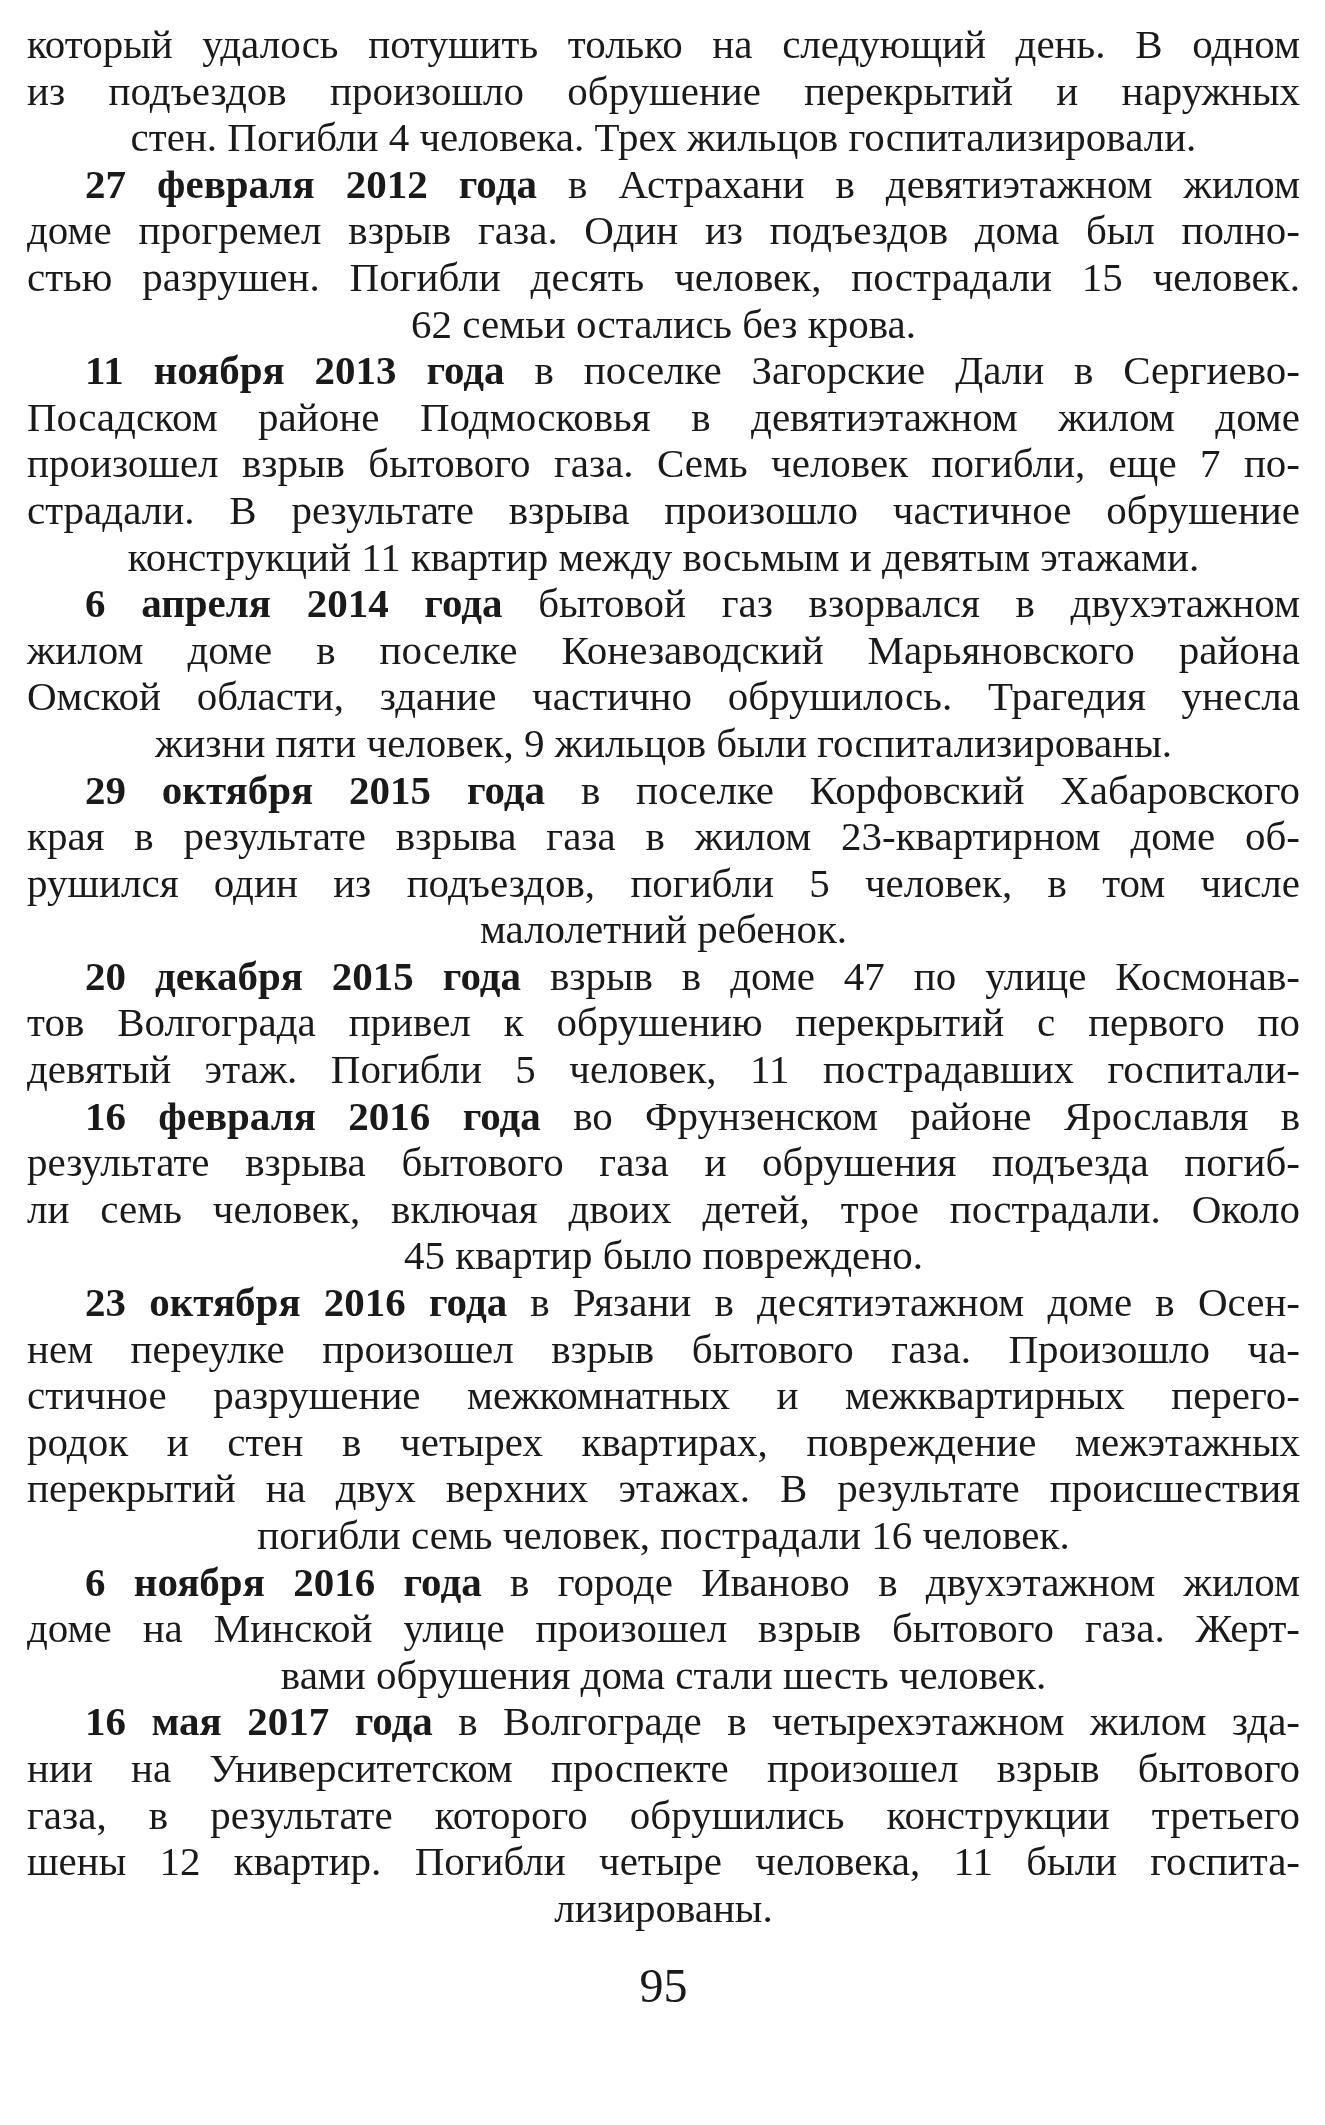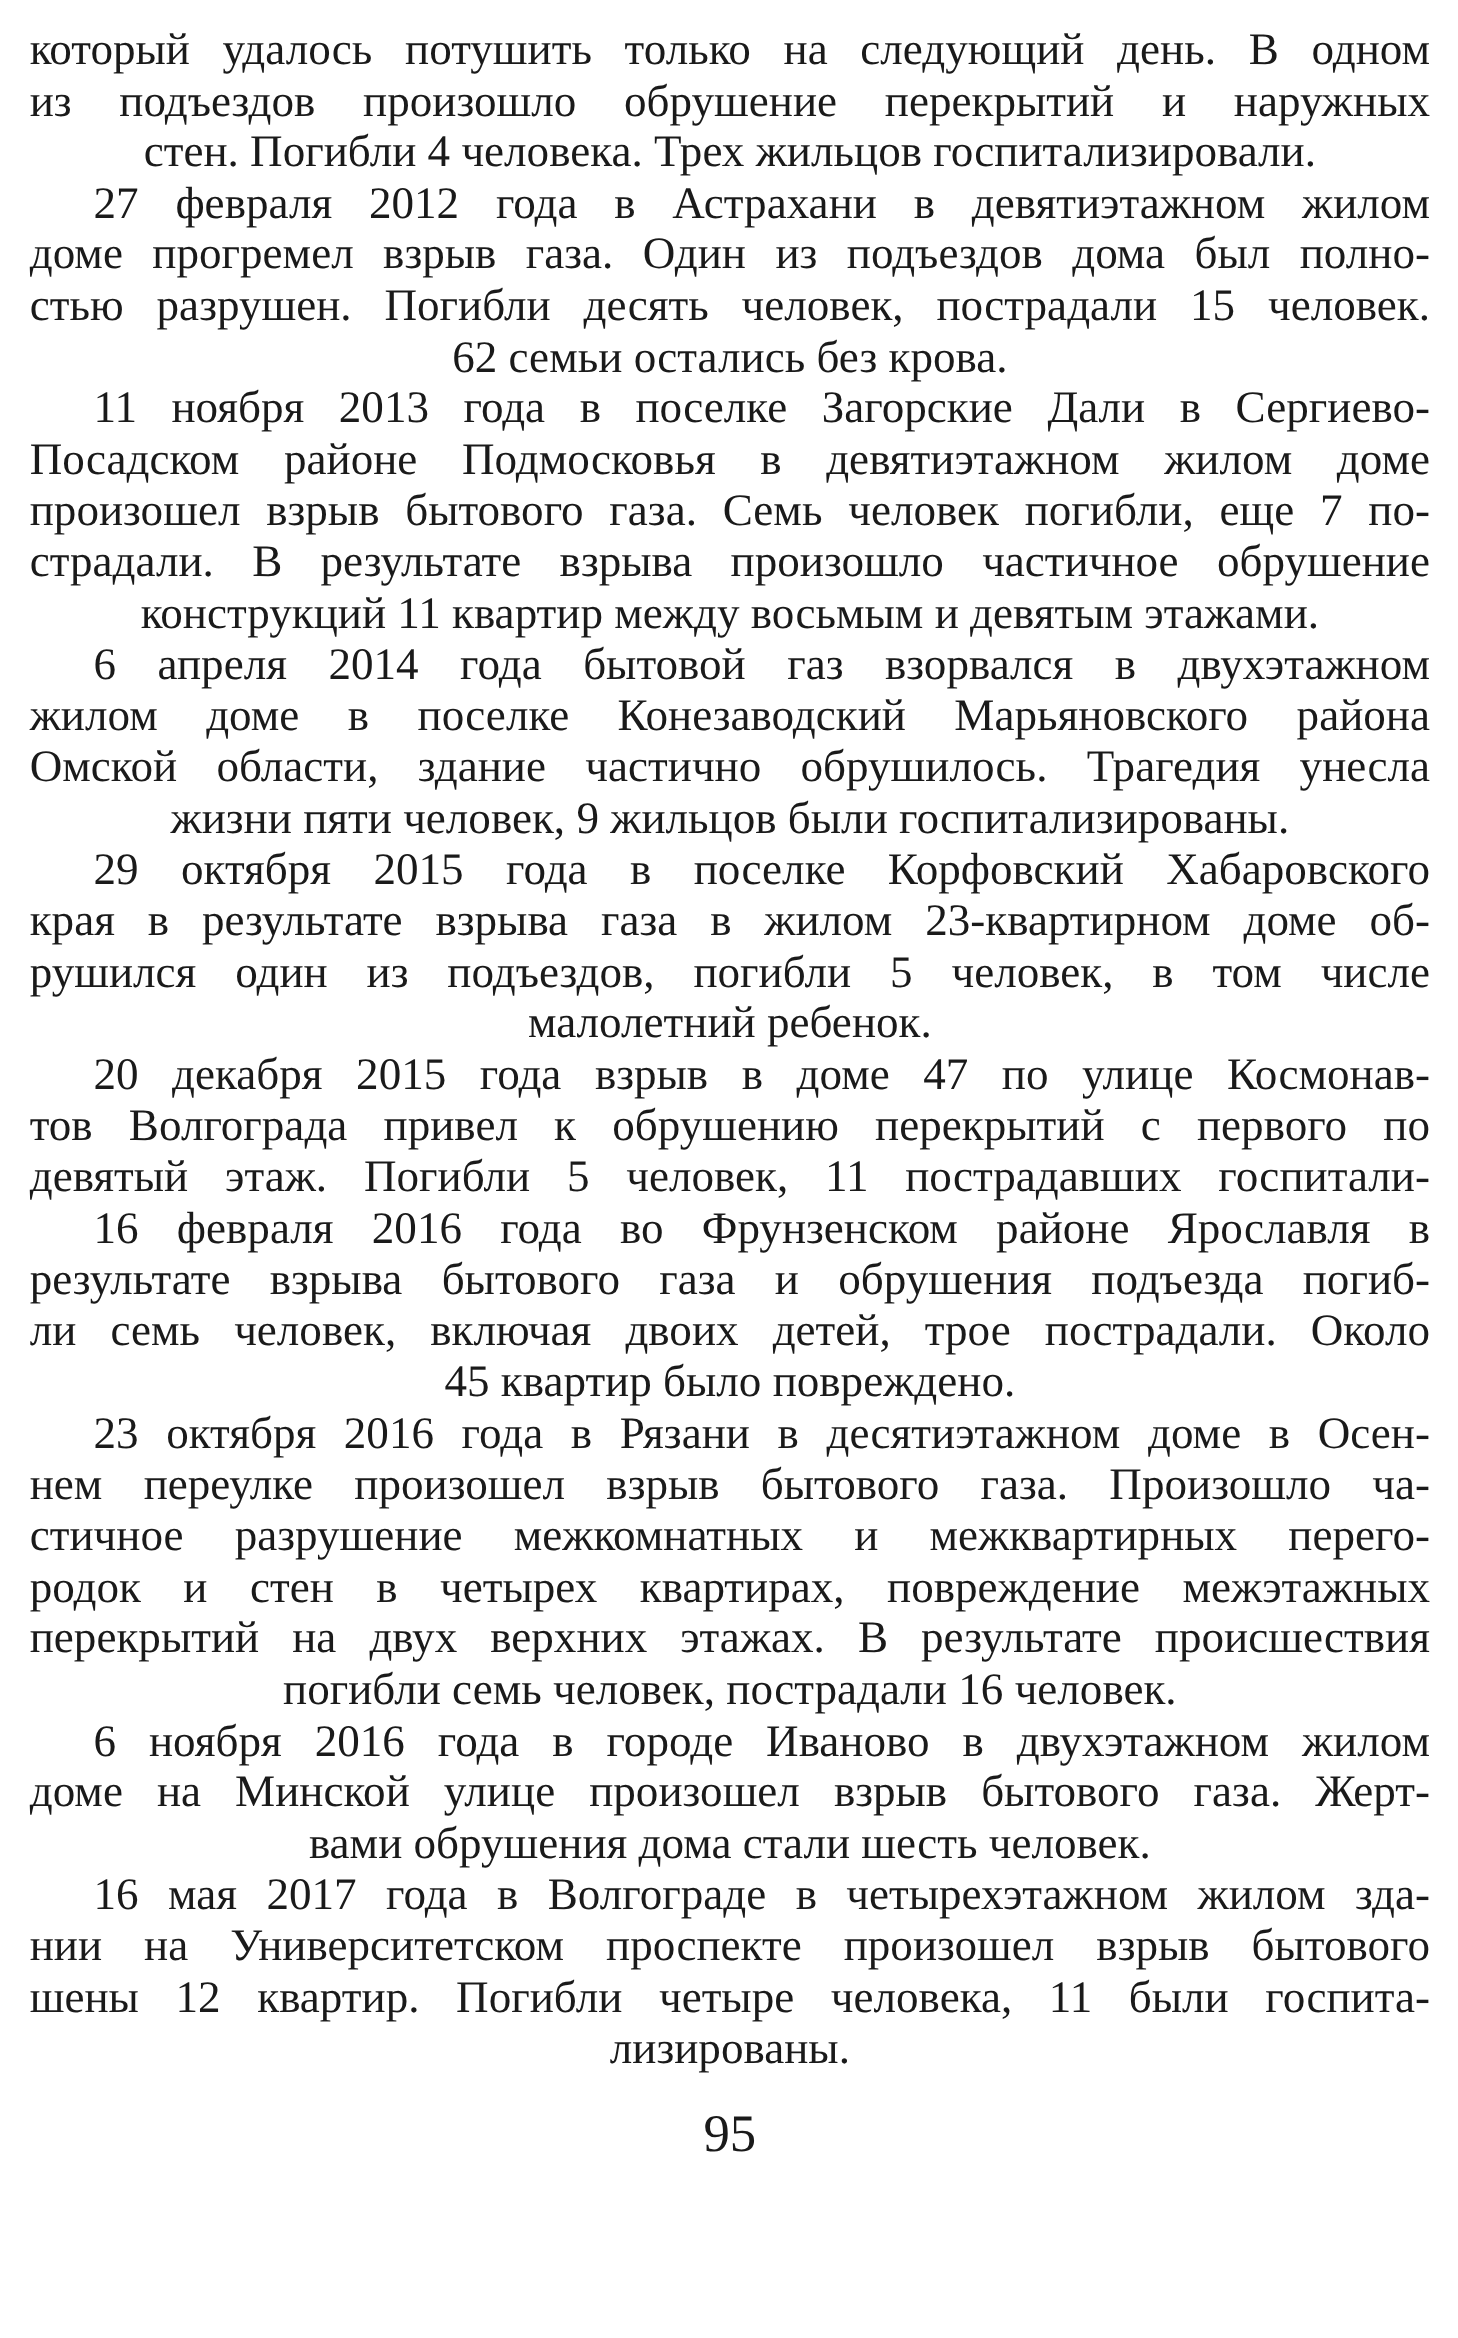--- a/index.html
+++ b/index.html
@@ -32,21 +32,21 @@
     text-align-last: justify;
   }
   .line.last {
     text-align-last: auto;
     text-align: center;
   }
   .line.ind {
     text-indent: 58px;
   }
   .b {
-    font-weight: 400;
+    font-weight: 700;
     margin-top: 15px;
   }
   .page-number {
     margin-top: 32px;
     text-align: center;
     font-size: 48px;
     line-height: 46px;
   }
 </style>
 </head>
@@ -104,18 +104,19 @@
         <div class="line last">погибли семь человек, пострадали 16 человек.</div>
       </div>
       <div class="paragraph">
         <div class="line ind"><span class="b">6 ноября 2016 года</span> в городе Иваново в двухэтажном жилом</div>
         <div class="line">доме на Минской улице произошел взрыв бытового газа. Жерт-</div>
         <div class="line last">вами обрушения дома стали шесть человек.</div>
       </div>
       <div class="paragraph">
         <div class="line ind"><span class="b">16 мая 2017 года</span> в Волгограде в четырехэтажном жилом зда-</div>
         <div class="line">нии на Университетском проспекте произошел взрыв бытового</div>
+        <div class="line">газа, в результате которого обрушились конструкции третьего</div>
         <div class="line">шены 12 квартир. Погибли четыре человека, 11 были госпита-</div>
         <div class="line last">лизированы.</div>
       </div>
     </div>
   <div class="page-number">95</div>
 </div>
 
 </body></html>

